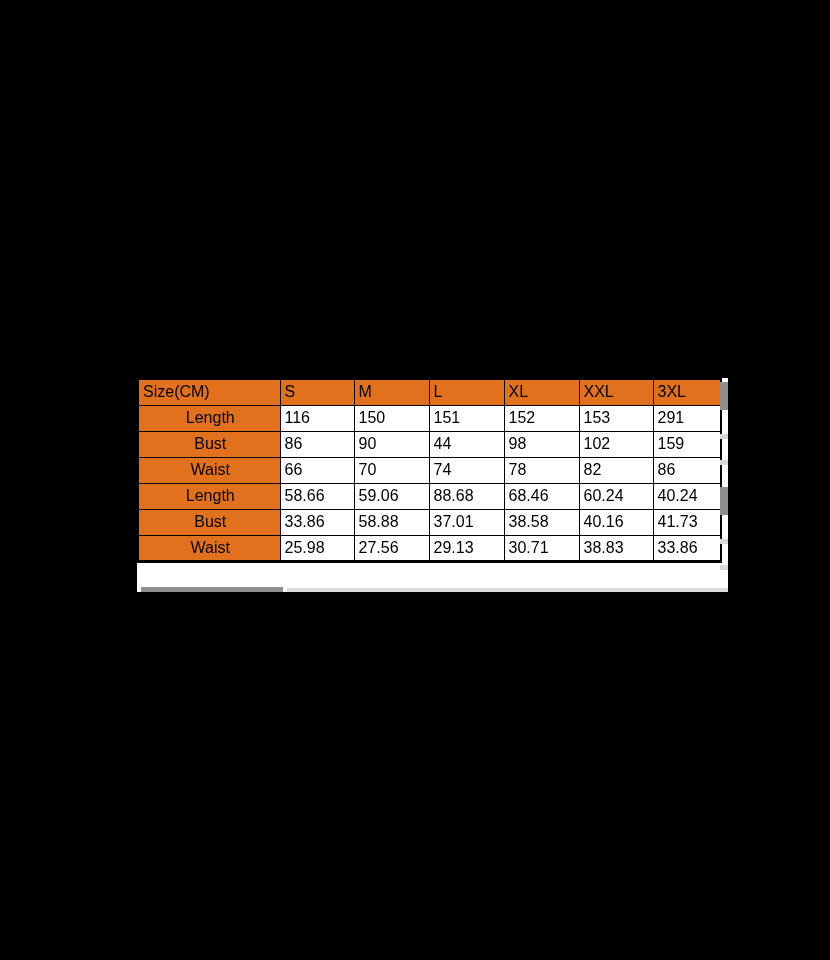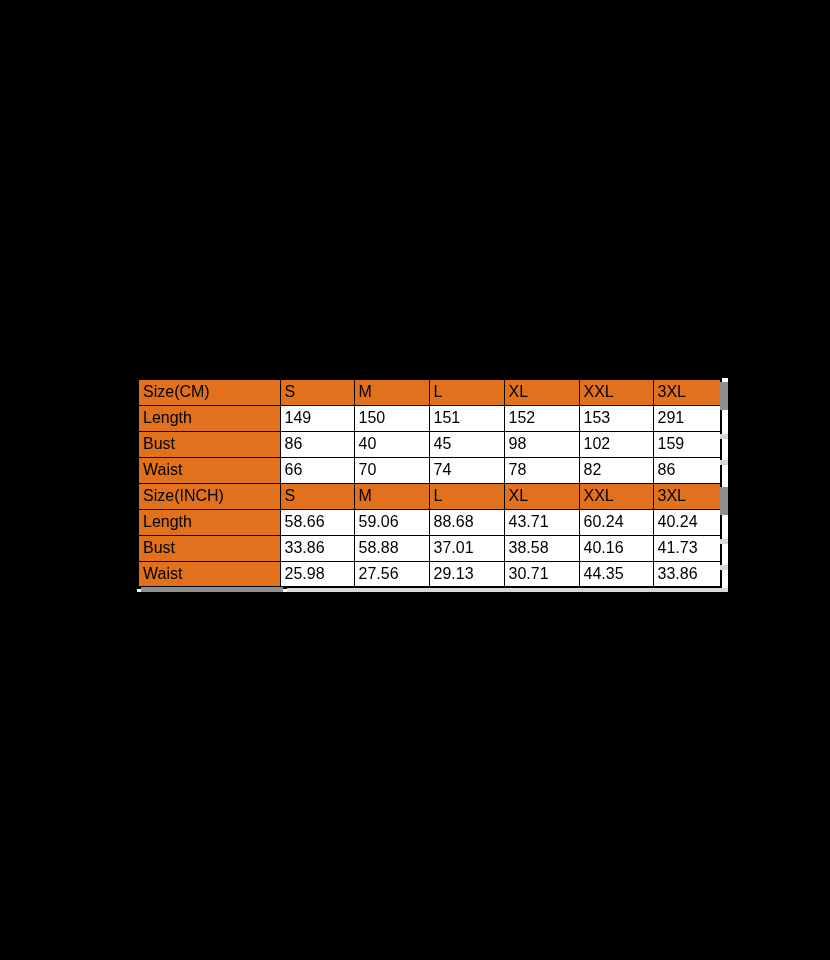--- a/index.html
+++ b/index.html
@@ -48,21 +48,21 @@
     padding: 0 2px 0 4px;
     font-size: 16px;
     font-weight: normal;
     text-align: left;
     vertical-align: middle;
     color: var(--text);
     white-space: nowrap;
     overflow: hidden;
   }
   tr.header-row th { background: var(--orange); }
-  tr.data-row th   { background: var(--orange); }
+  tr.data-row th   { background: var(--orange); text-align: center; }
   tr.data-row td   { background: var(--cell); }
   
   .sh { position: absolute; }
   .sh-dark  { background: var(--shadow-dark); }
   .sh-light { background: var(--shadow-light); }
   .sh-r-h1 { left: 583px; top: 4px;   width: 8px; height: 28px; }
   .sh-r-h2 { left: 583px; top: 109px; width: 8px; height: 28px; }
   .sh-r-t1 { left: 583px; top: 56px;  width: 8px; height: 5px; }
   .sh-r-t2 { left: 583px; top: 82px;  width: 8px; height: 5px; }
   .sh-r-t3 { left: 583px; top: 161px; width: 8px; height: 5px; }
@@ -90,79 +90,70 @@
             <th>Size(CM)</th>
             <th>S</th>
             <th>M</th>
             <th>L</th>
             <th>XL</th>
             <th>XXL</th>
             <th>3XL</th>
           </tr>
           <tr class="data-row">
             <th>Length</th>
-            <td>149</td>
+            <td>116</td>
             <td>150</td>
             <td>151</td>
             <td>152</td>
             <td>153</td>
             <td>291</td>
           </tr>
           <tr class="data-row">
             <th>Bust</th>
             <td>86</td>
-            <td>40</td>
-            <td>45</td>
+            <td>90</td>
+            <td>44</td>
             <td>98</td>
             <td>102</td>
             <td>159</td>
           </tr>
           <tr class="data-row">
             <th>Waist</th>
             <td>66</td>
             <td>70</td>
             <td>74</td>
             <td>78</td>
             <td>82</td>
             <td>86</td>
           </tr>
-          <tr class="header-row">
-            <th>Size(INCH)</th>
-            <th>S</th>
-            <th>M</th>
-            <th>L</th>
-            <th>XL</th>
-            <th>XXL</th>
-            <th>3XL</th>
-          </tr>
           <tr class="data-row">
             <th>Length</th>
             <td>58.66</td>
             <td>59.06</td>
             <td>88.68</td>
-            <td>43.71</td>
+            <td>68.46</td>
             <td>60.24</td>
             <td>40.24</td>
           </tr>
           <tr class="data-row">
             <th>Bust</th>
             <td>33.86</td>
             <td>58.88</td>
             <td>37.01</td>
             <td>38.58</td>
             <td>40.16</td>
             <td>41.73</td>
           </tr>
           <tr class="data-row">
             <th>Waist</th>
             <td>25.98</td>
             <td>27.56</td>
             <td>29.13</td>
             <td>30.71</td>
-            <td>44.35</td>
+            <td>38.83</td>
             <td>33.86</td>
           </tr>
         </tbody>
     </table>
     <div class="sh sh-dark  sh-r-h1"></div>
     <div class="sh sh-dark  sh-r-h2"></div>
     <div class="sh sh-light sh-r-t1"></div>
     <div class="sh sh-light sh-r-t2"></div>
     <div class="sh sh-light sh-r-t3"></div>
     <div class="sh sh-light sh-r-t4"></div>

